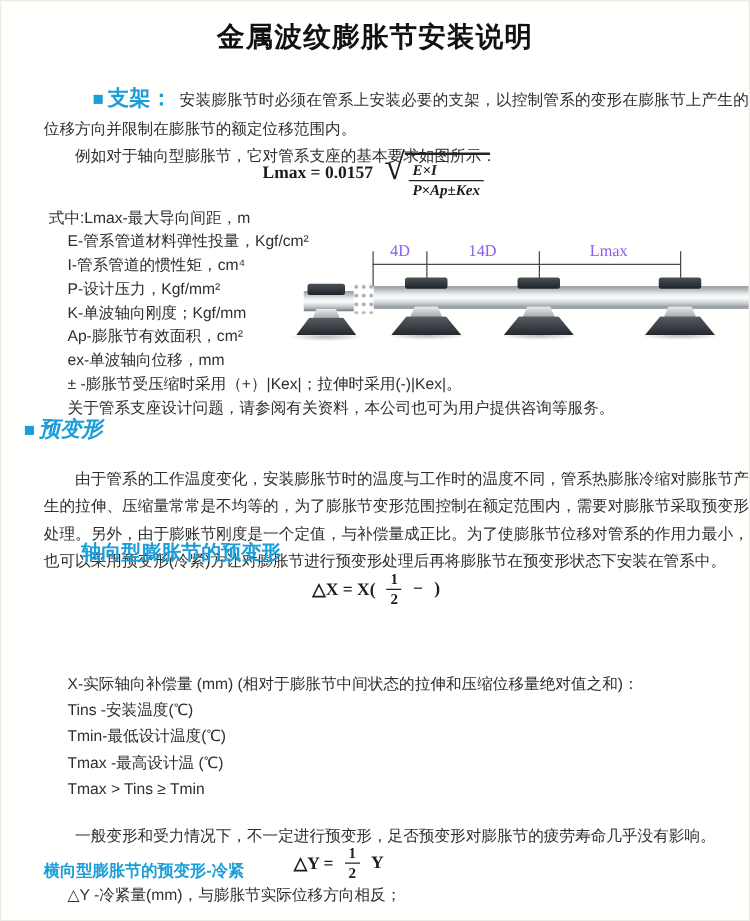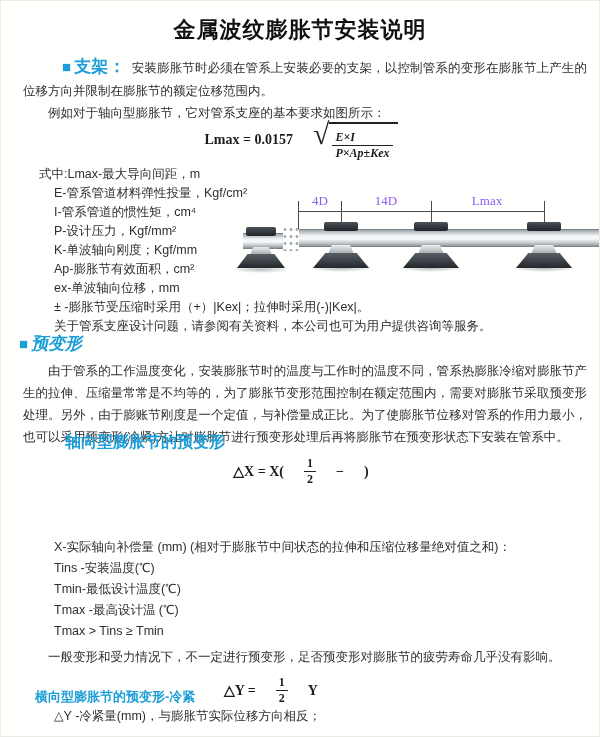--- a/index.html
+++ b/index.html
@@ -6,29 +6,29 @@
   .page{
     position:relative;width:598px;height:735px;background:#fffffe;
     border:1px solid #ecebe5;overflow:hidden;
     font-family:"Liberation Sans",sans-serif;color:#2e2e2e;
   }
   .abs{position:absolute;}
   .title{
     margin:0;position:absolute;left:0;top:14px;width:100%;
     text-align:center;font-size:22px;font-weight:700;color:#111;letter-spacing:1px;
   }
-  .body{font-size:12.5px;line-height:23px;margin:4px;}
+  .body{font-size:12.5px;line-height:23px;margin:16px;}
   .just{text-align:justify;}
   .sec-marker{color:#1a9dd9;font-size:15px;margin-right:3px;}
   .sec-head{color:#1a9dd9;font-size:17px;font-weight:700;margin-right:6px;}
   .blue-h{color:#1a9dd9;font-weight:700;margin:0;}
   .def-line{margin:0;font-size:12.5px;line-height:19px;}
   .item-line{margin:0;font-size:12.5px;line-height:21px;}
   
-  .formula{display:flex;justify-content:center;align-items:center;gap:20px;
+  .formula{display:flex;justify-content:center;align-items:center;gap:9px;
     font-family:"Liberation Serif",serif;color:#1c1c1c;}
   .f-bold{font-weight:700;font-size:14px;}
   .frac{display:inline-flex;flex-direction:column;align-items:flex-start;
     font-size:12px;font-weight:700;line-height:1.25;}
   .frac .den{border-top:1px solid #222;}
   .f-it{font-style:italic;}
   .frac .num,.frac .den{padding:0 3px;}
   .sqrt{display:inline-flex;align-items:flex-start;}
   .rad{font-size:30px;line-height:1;font-weight:400;transform:translateY(1px);}
   .sqrt-content{border-top:2px solid #222;padding:3px 5px 0 3px;margin-top:4px;}

